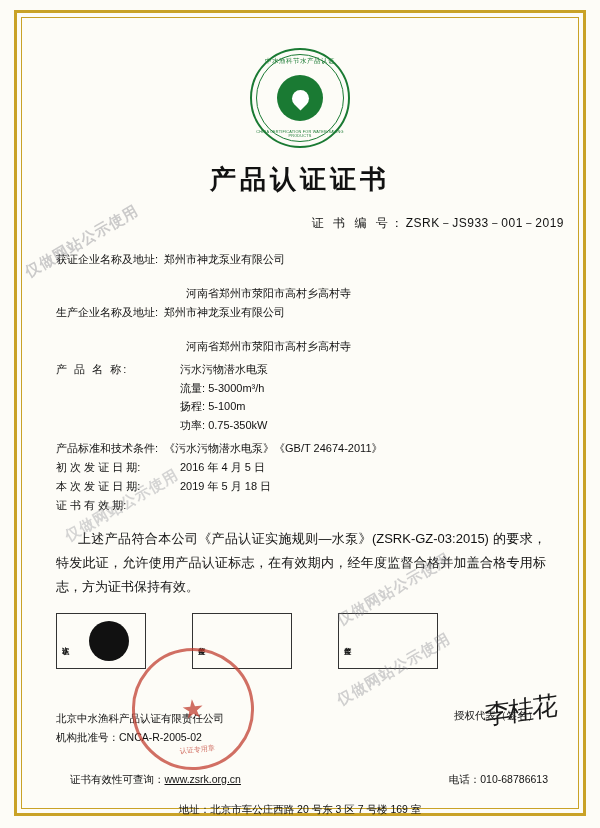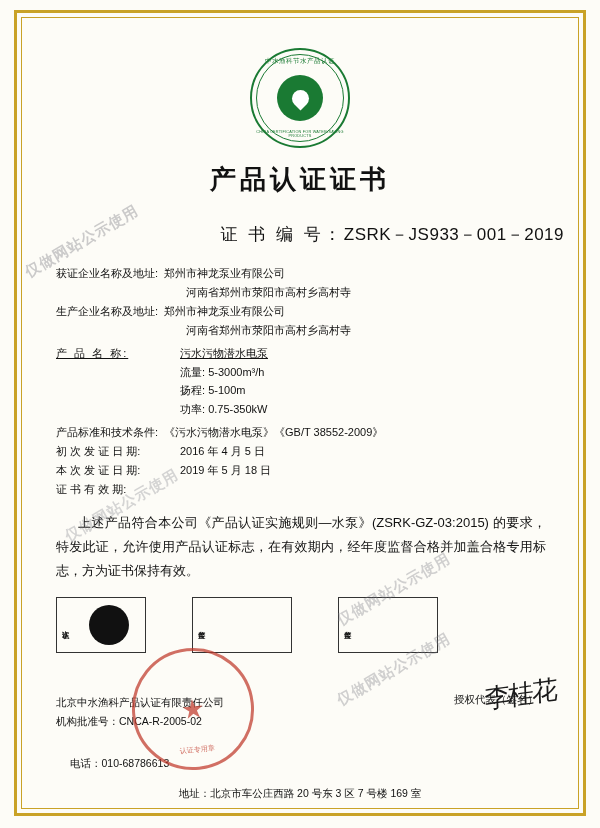--- a/index.html
+++ b/index.html
@@ -72,23 +72,23 @@
     font-weight:bold;
     letter-spacing:4px;
     color:#111;
     margin-top:14px;
     font-family:"DejaVu Sans",sans-serif;
   }
 
   
   .cert-no{
     text-align:right;
-    font-size:17px;
-    color:#111;
-    margin-top:26px;
+    font-size:12px;
+    color:#111;
+    margin-top:18px;
     padding-right:6px;
     letter-spacing:.5px;
   }
   .cert-no .label{letter-spacing:3px;}
 
   
   .fields{
     margin-top:18px;
     padding-left:26px;
     padding-right:10px;
@@ -100,21 +100,21 @@
   .row .k{
     white-space:nowrap;
     flex:0 0 auto;
   }
   .row .v{
     margin-left:6px;
     flex:1 1 auto;
   }
   .k-wide{min-width:118px;display:inline-block;}
   .sub-row{padding-left:124px;}
-  .indent-val{padding-left:130px;}
+  .indent-val{padding-left:130px;margin-top:15px;}
 
   .spaced2{letter-spacing:2px;}
 
   
   .para{
     margin-top:12px;
     padding-left:26px;
     padding-right:24px;
     font-size:13px;
     line-height:1.85;
@@ -272,41 +272,41 @@
         <span class="v">郑州市神龙泵业有限公司</span>
       </div>
       <div class="indent-val">河南省郑州市荥阳市高村乡高村寺</div>
 
       <div class="row">
         <span class="k">生产企业名称及地址:</span>
         <span class="v">郑州市神龙泵业有限公司</span>
       </div>
       <div class="indent-val">河南省郑州市荥阳市高村乡高村寺</div>
 
-      <div class="row" style="margin-top:4px;text-decoration:underline;">
+      <div class="row" style="margin-top:4px;">
         <span class="k k-wide spaced2">产 品 名 称:</span>
         <span class="v">污水污物潜水电泵</span>
       </div>
 
       <div class="sub-row">
         <span>流量:</span>
         <span>5-3000m³/h</span>
       </div>
       <div class="sub-row">
         <span>扬程:</span>
         <span>5-100m</span>
       </div>
       <div class="sub-row">
         <span>功率:</span>
         <span>0.75-350kW</span>
       </div>
 
       <div class="row" style="margin-top:4px;">
         <span class="k">产品标准和技术条件:</span>
-        <span class="v">《污水污物潜水电泵》《GB/T 38552-2009》</span>
+        <span class="v">《污水污物潜水电泵》《GB/T 24674-2011》</span>
       </div>
 
 
       <div class="row">
         <span class="k k-wide">初 次 发 证 日 期:</span>
         <span class="v">2016 年 4 月 5 日</span>
       </div>
 
       <div class="row">
         <span class="k k-wide">本 次 发 证 日 期:</span>
@@ -342,20 +342,23 @@
         <div>北京中水渔科产品认证有限责任公司</div>
         <div>机构批准号：CNCA-R-2005-02</div>
       </div>
       <div class="sig-right">
         <span>授权代表（签名）</span>
         <span class="handwriting">李桂花</span>
       </div>
     </div>
 
     <div class="foot">
+      <div>
+        <span>证书有效性可查询：</span><span class="url">www.zsrk.org.cn</span>
+      </div>
       <div>电话：010-68786613</div>
     </div>
 
     <div class="addr">地址：北京市车公庄西路 20 号东 3 区 7 号楼 169 室</div>
   </div>
 
   <div class="seal">
     <div class="star">★</div>
     <div class="seal-bottom">认证专用章</div>
   </div>

